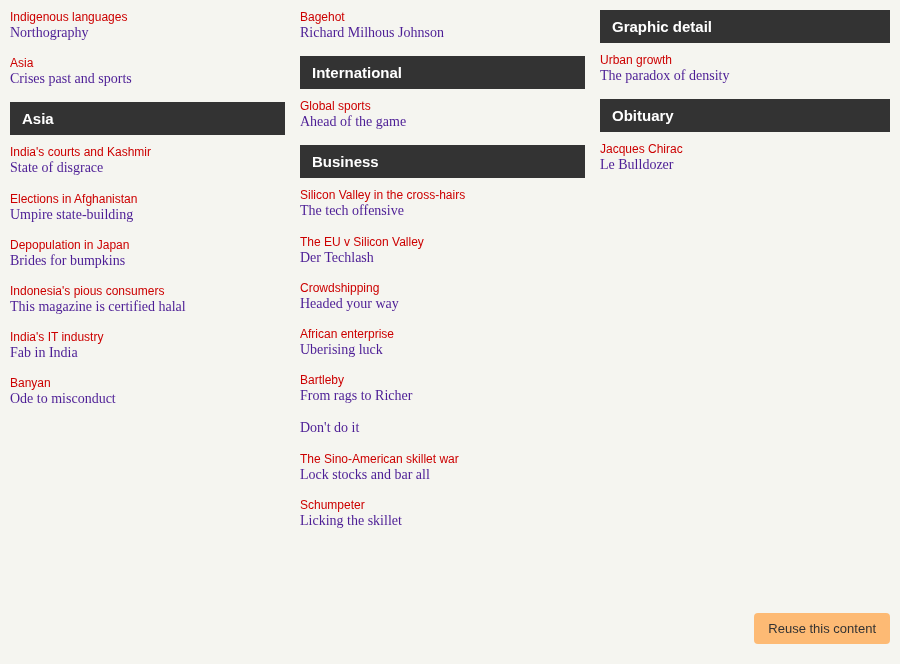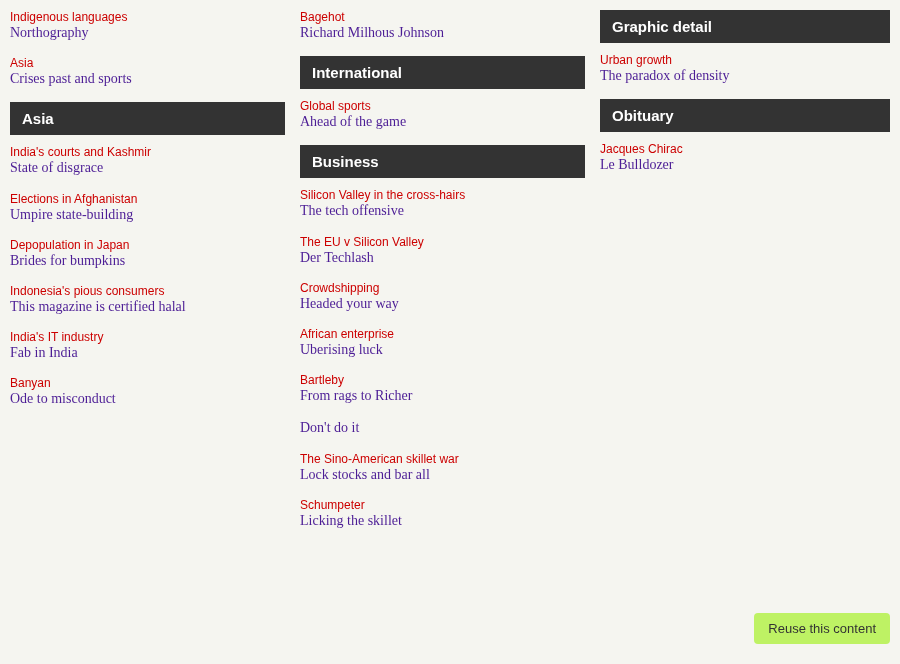--- a/index.html
+++ b/index.html
@@ -51,21 +51,21 @@
     .article-title {
       color: #4c1d95;
       font-size: 14px;
       line-height: 1.3;
       font-family: Georgia, serif;
     }
     .reuse-btn {
       position: absolute;
       bottom: 20px;
       right: 10px;
-      background: #bef264;
+      background: #fdba74;
       border: none;
       border-radius: 4px;
       padding: 8px 14px;
       font-family: Arial, sans-serif;
       font-size: 13px;
       color: #333;
       cursor: pointer;
     }
   </style>
 </head>

